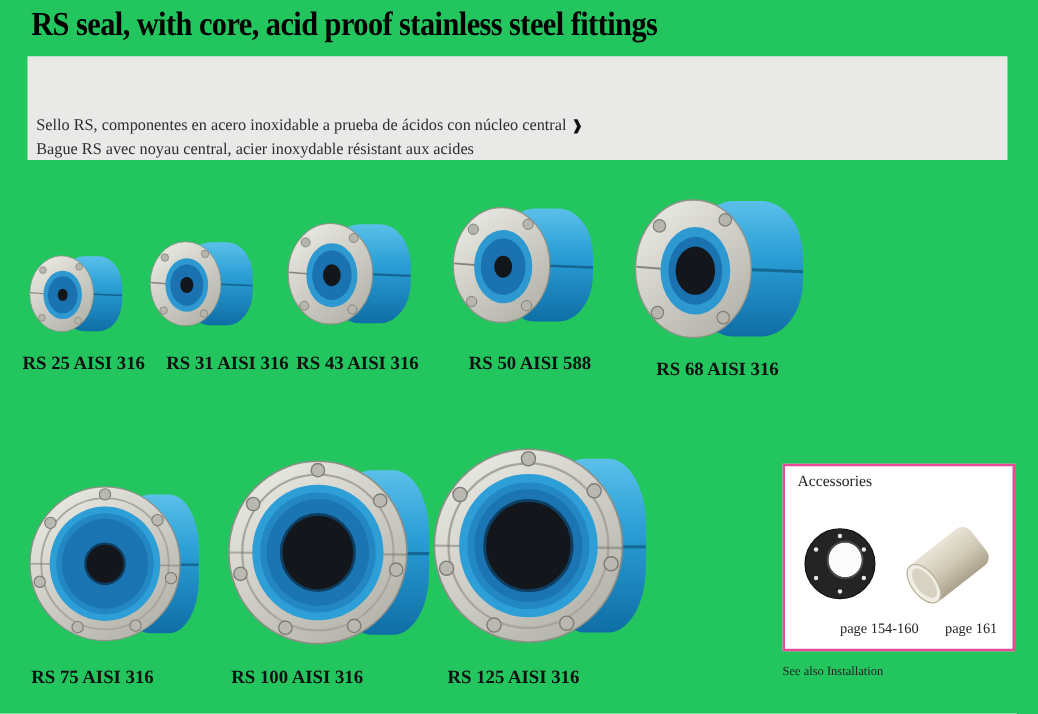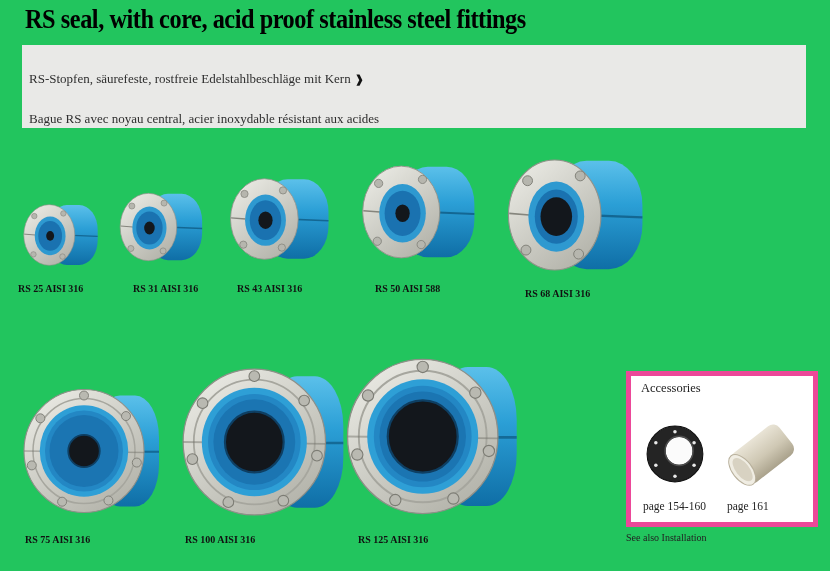--- a/index.html
+++ b/index.html
@@ -7,37 +7,37 @@
         font-family:Liberation Serif, serif;color:#222;}
   .abs{position:absolute;}
   #title{left:25px;top:4px;font-size:27px;font-weight:700;color:#000;
          letter-spacing:-0.5px;transform:scaleX(.9);transform-origin:left top;white-space:nowrap;}
   #band{left:22px;top:45px;width:784px;height:83px;background:#e9e9e7;}
   .band-line{position:absolute;left:7px;font-size:13px;color:#2e2e2e;white-space:nowrap;}
   .band-line .arrow{font-weight:700;font-size:11px;color:#111;margin-left:4px;}
   .lz{top:5px;} .ld{top:26px;} .le{top:47px;} .lf{top:66px;}
   .prod{position:absolute;}
   .prod svg{width:100%;height:100%;display:block;}
-  .plabel{position:absolute;font-size:10px;font-weight:700;color:#111;white-space:nowrap;}
-  #accbox{left:626px;top:371px;width:182px;height:146px;border:5px solid #ec4899;background:#fff;}
+  .plabel{position:absolute;font-size:15px;font-weight:700;color:#111;white-space:nowrap;}
+  #accbox{left:626px;top:371px;width:182px;height:146px;border:2px solid #ec4899;background:#fff;}
   #acc-title{left:10px;top:5px;font-size:12.5px;color:#222;}
   .acc-img{position:absolute;}
   .acc-img svg{width:100%;height:100%;display:block;}
-  .acc-cap{position:absolute;font-size:11.5px;color:#222;white-space:nowrap;}
+  .acc-cap{position:absolute;font-size:11.5px;color:#222;white-space:nowrap;margin-left:32px;}
   #note{left:626px;top:529px;font-size:10px;color:#222;line-height:17px;}
 </style>
 </head>
 <body>
 
 <div id="page">
 
   <div id="title" class="abs">RS seal, with core, acid proof stainless steel fittings</div>
 
   <div id="band" class="abs">
-    <div class="band-line ld"><span>RS-Stopfen, säurefeste, rostfreie Edelstahlbeschläge mit Kern</span><span class="arrow">❱</span></div>
+    <div class="band-line le"><span>Sello RS, componentes en acero inoxidable a prueba de ácidos con núcleo central</span><span class="arrow">❱</span></div>
     <div class="band-line lf"><span>Bague RS avec noyau central, acier inoxydable résistant aux acides</span><span class="arrow"></span></div>
   </div>
 
   <div class="prod seal" style="left:22px;top:198px;width:88px;height:74px">
       <svg viewBox="0 0 100 84">
         <defs>
           <linearGradient id="b1" x1="0" y1="0" x2="0" y2="1">
             <stop offset="0" stop-color="#5bc0ea"></stop>
             <stop offset=".4" stop-color="#2b9fd6"></stop>
             <stop offset="1" stop-color="#0f6ea6"></stop>

